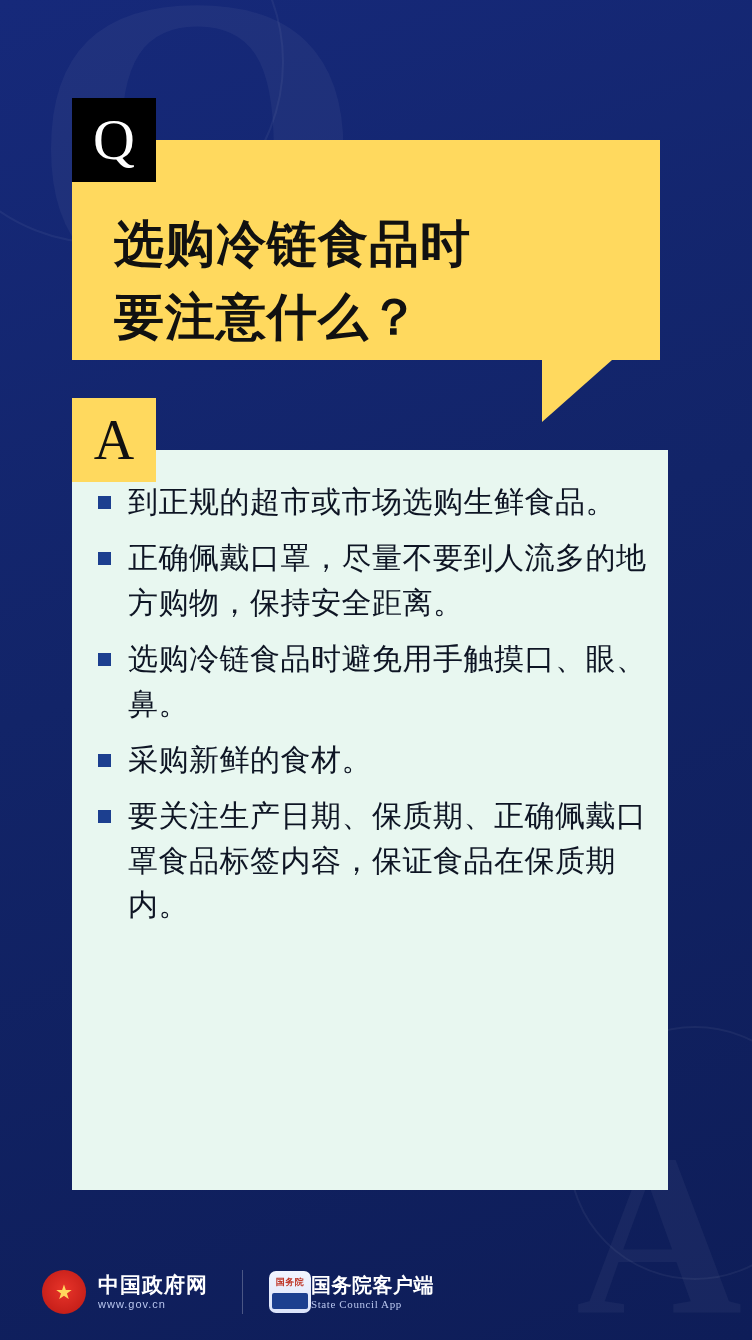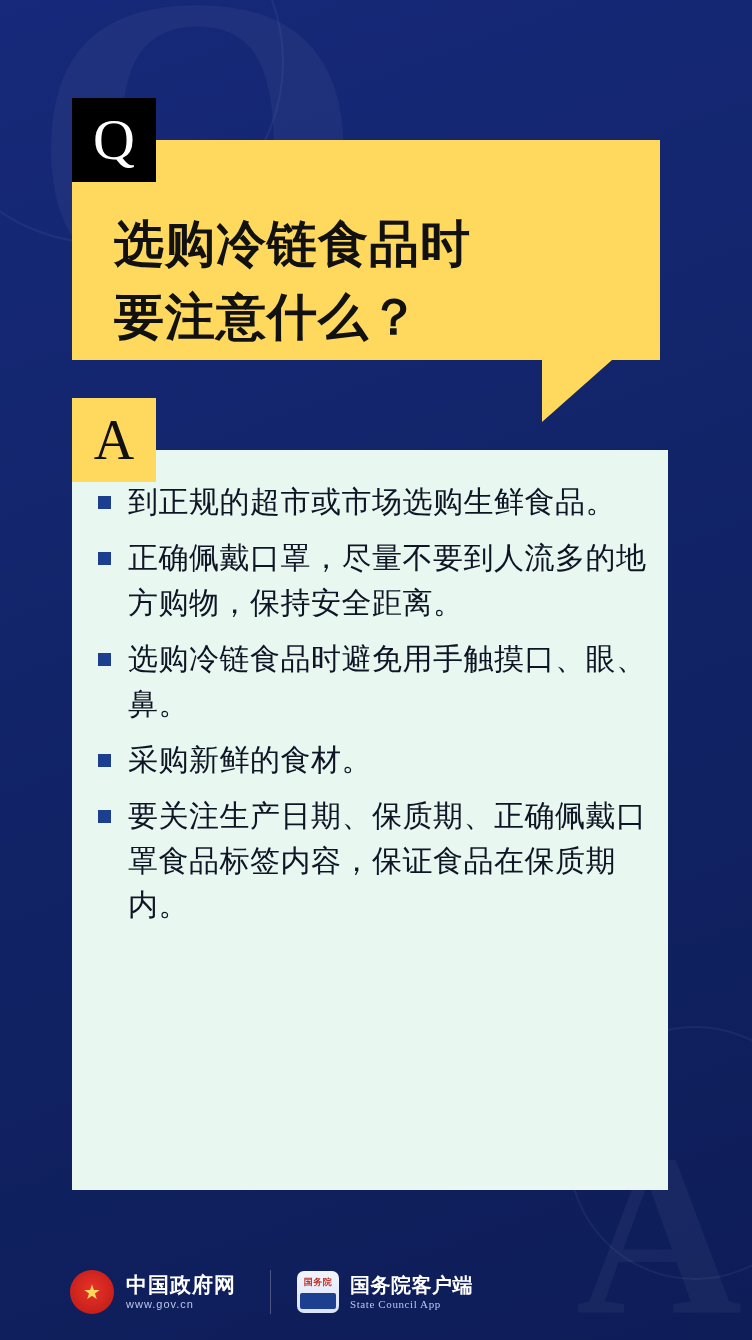--- a/index.html
+++ b/index.html
@@ -169,21 +169,21 @@
 
   
   .footer {
     position: absolute;
     left: 0;
     bottom: 0;
     width: 752px;
     height: 96px;
     display: flex;
     align-items: center;
-    padding-left: 70px;
+    padding-left: 42px;
     box-sizing: border-box;
   }
   .brand {
     display: flex;
     align-items: center;
     margin-right: 34px;
   }
   .emblem {
     width: 44px;
     height: 44px;
@@ -225,21 +225,20 @@
     width: 1px;
     height: 44px;
     background: rgba(255,255,255,0.25);
     margin-right: 26px;
   }
   .app-icon {
     width: 42px;
     height: 42px;
     border-radius: 7px;
     background: linear-gradient(#f2f5ff, #dbe3fa);
-    margin-right: 11px;
     flex: none;
     position: relative;
     overflow: hidden;
   }
   .app-icon .ai-top {
     position: absolute;
     top: 5px; left: 0; right: 0;
     text-align: center;
     font-size: 9px;
     color: #c0392b;

